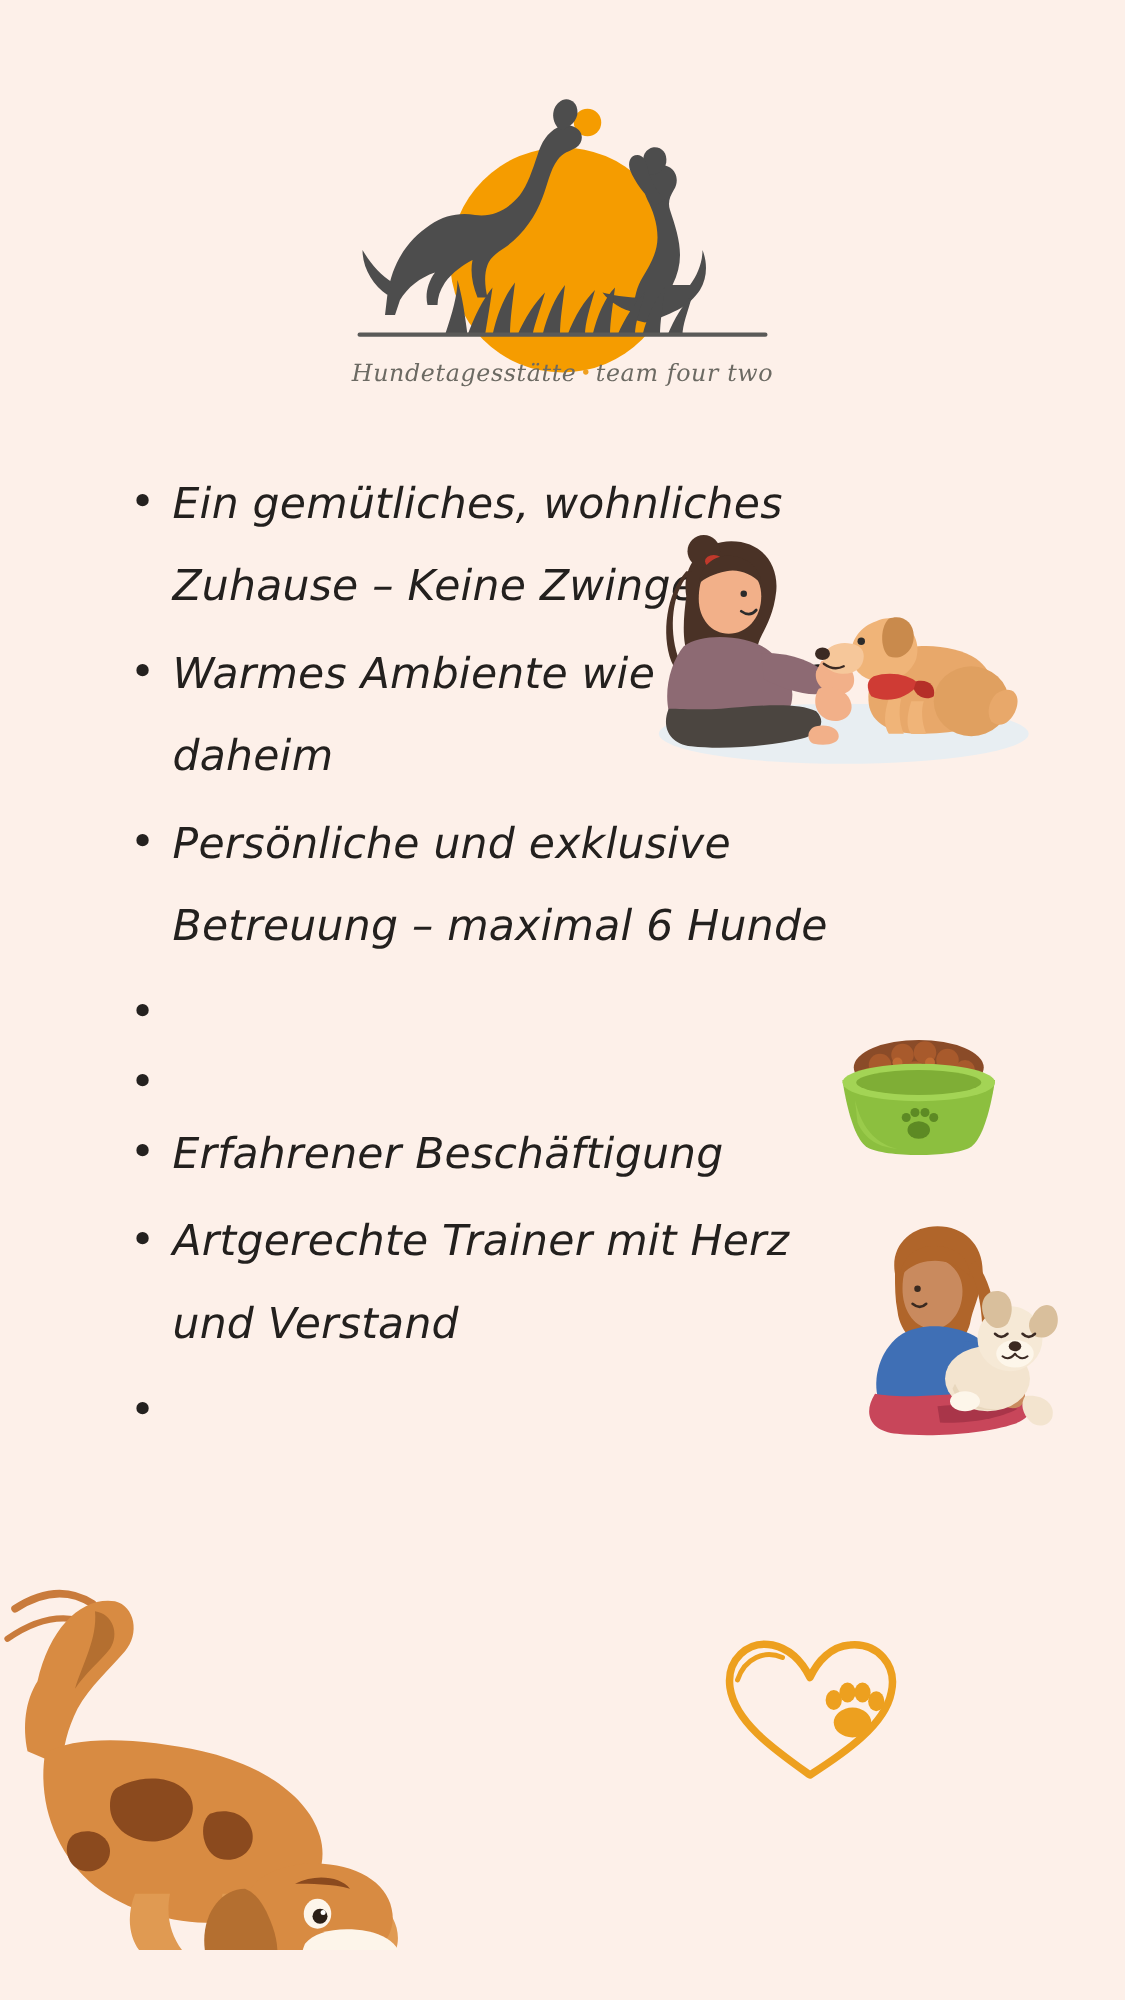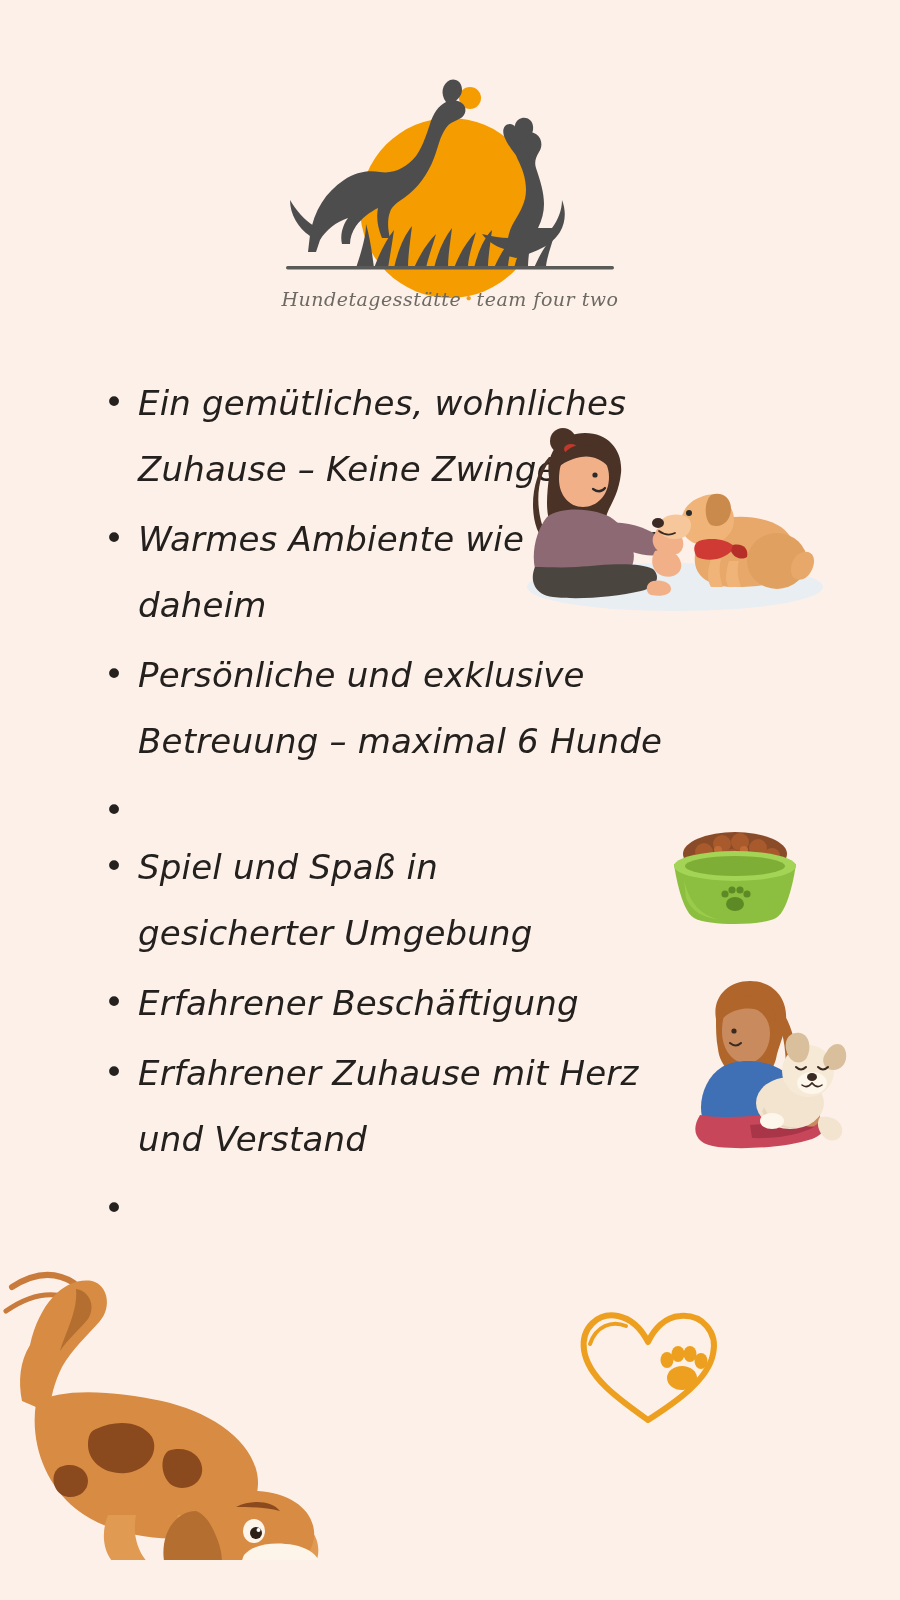--- a/index.html
+++ b/index.html
@@ -206,31 +206,30 @@
       <span class="bullet">•</span>
       <span class="item-text">Persönliche und exklusive Betreuung – maximal 6 Hunde</span>
     </div>
 
     <div class="list-item">
       <span class="bullet">•</span>
     </div>
 
     <div class="list-item">
       <span class="bullet">•</span>
-      <span class="item-text" style="max-width:500px;">Spiel und Spaß in gesicherter Umgebung</span>
     </div>
 
     <div class="list-item">
       <span class="bullet">•</span>
       <span class="item-text">Erfahrener Beschäftigung</span>
     </div>
 
     <div class="list-item">
       <span class="bullet">•</span>
-      <span class="item-text" style="max-width:560px;">Erfahrener Zuhause mit Herz und Verstand</span>
+      <span class="item-text" style="max-width:560px;">Artgerechte Trainer mit Herz und Verstand</span>
     </div>
 
     <div class="list-item">
       <span class="bullet">•</span>
     </div>
 
   </div>
 
   <div class="illus" id="illus-woman-dog">
     <svg viewBox="0 0 320 210" width="320" height="210">

